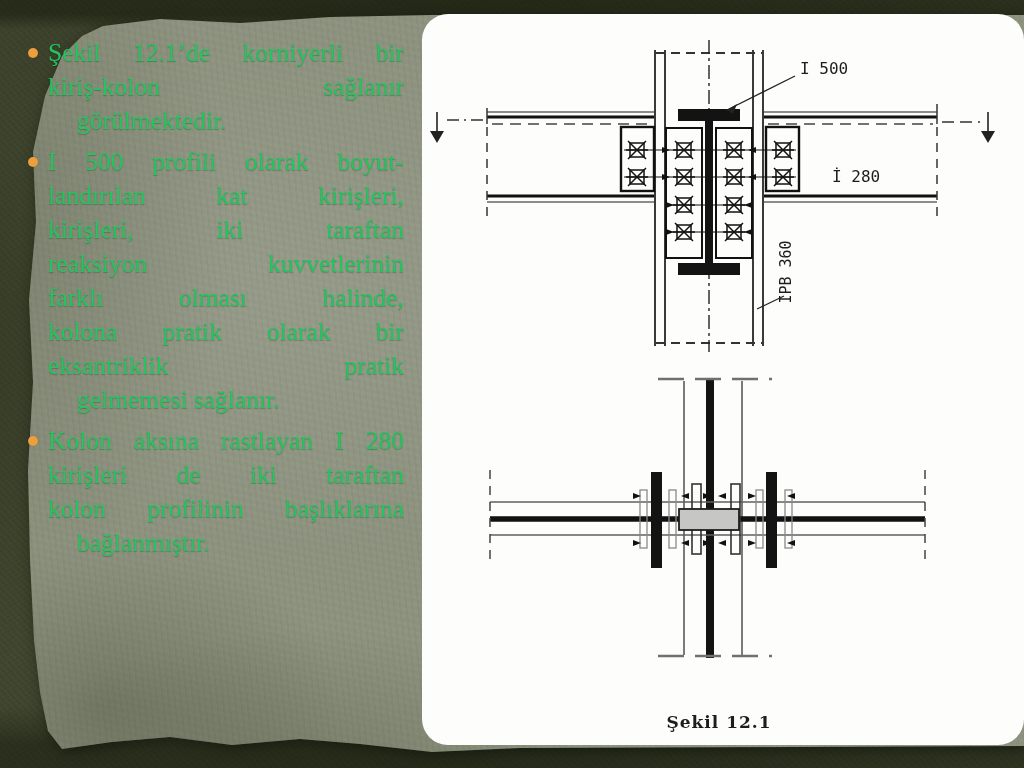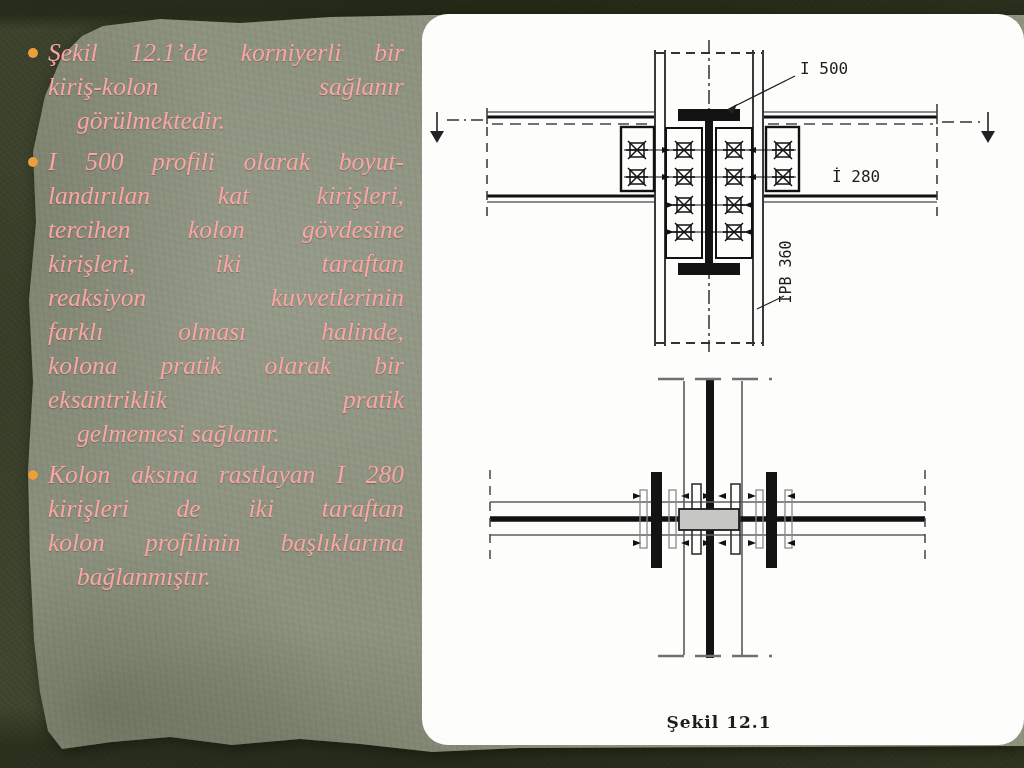--- a/index.html
+++ b/index.html
@@ -32,24 +32,23 @@
       520px 748px,432px 752px,360px 744px,300px 739px,232px 745px,
       170px 737px,112px 742px,62px 749px,48px 731px,40px 692px,
       34px 640px,30px 560px,28px 470px,33px 382px,29px 300px,
       36px 222px,33px 152px,45px 96px,62px 56px,82px 36px);
   }
   .text-block{position:absolute;left:26px;top:36px;width:378px;}
   .bullet-row{display:flex;margin-bottom:7px;}
   .dot{flex:0 0 10px;width:10px;height:10px;border-radius:50%;background:#ec9f3d;margin:12px 10px 0 2px;box-shadow:0 0 1px rgba(0,0,0,.3);}
   .btext{flex:1 1 auto;min-width:0;}
   .line{
-    font-size:25.5px;line-height:34px;color:#fca5a5;
+    font-size:25.5px;line-height:34px;color:#22c55e;
     text-align:justify;text-align-last:justify;
     text-shadow:0 1px 1px rgba(20,24,10,.25);
-    font-style:italic;
   }
   .line.last{text-align:left;text-align-last:left;margin-left:29px;}
   .panel{position:absolute;left:422px;top:14px;width:602px;height:731px;background:#fdfdfc;border-radius:26px;}
   .panel svg{display:block;}
   svg text{font-family:"DejaVu Sans Mono","Liberation Mono",monospace;fill:#1d1d1d;}
   text.caption{font-family:"DejaVu Serif","Liberation Serif",serif;font-weight:bold;letter-spacing:1px;}
 </style>
 </head>
 <body>
 
@@ -64,21 +63,20 @@
       <div class="line">Şekil 12.1’de korniyerli bir</div>
       <div class="line">kiriş-kolon sağlanır</div>
       <div class="line last">görülmektedir.</div>
     </div>
   </div>
   <div class="bullet-row">
     <span class="dot"></span>
     <div class="btext">
       <div class="line">I 500 profili olarak boyut-</div>
       <div class="line">landırılan kat kirişleri,</div>
-      <div class="line">tercihen kolon gövdesine</div>
       <div class="line">kirişleri, iki taraftan</div>
       <div class="line">reaksiyon kuvvetlerinin</div>
       <div class="line">farklı olması halinde,</div>
       <div class="line">kolona pratik olarak bir</div>
       <div class="line">eksantriklik pratik</div>
       <div class="line last">gelmemesi sağlanır.</div>
     </div>
   </div>
   <div class="bullet-row">
     <span class="dot"></span>

